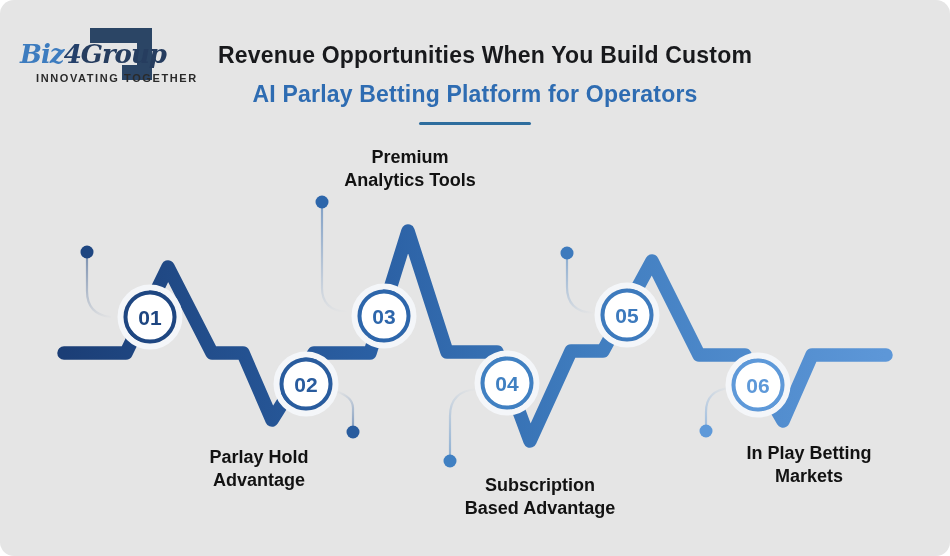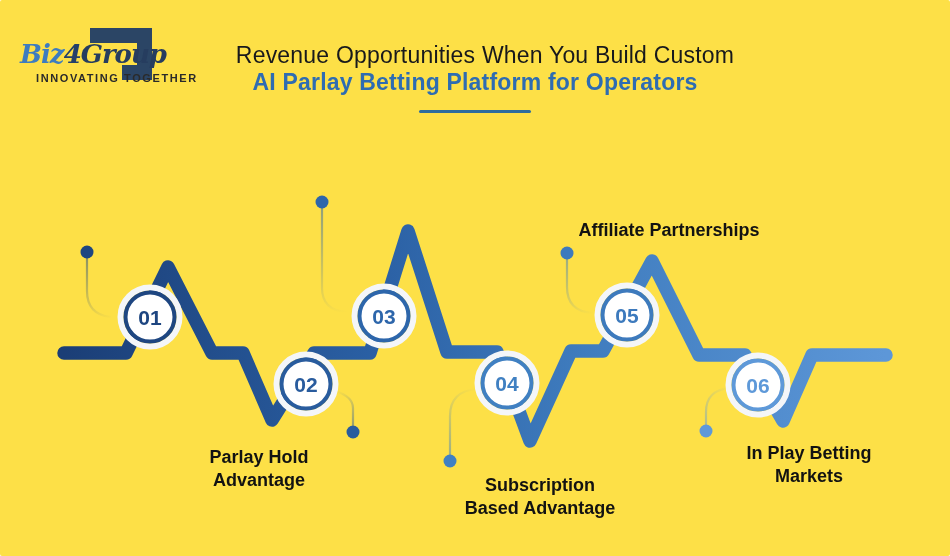--- a/index.html
+++ b/index.html
@@ -1,39 +1,39 @@
 <!DOCTYPE html>
 <html><head>
 <meta charset="utf-8">
 <style>
   html,body{margin:0;padding:0;background:#fff;}
   .canvas{
-    position:relative;width:950px;height:556px;background:#fde047;
-    border-radius:2px;overflow:hidden;
+    position:relative;width:950px;height:556px;background:#e5e5e5;
+    border-radius:14px;overflow:hidden;
     font-family:"Liberation Sans",sans-serif;
   }
   
   .logo{position:absolute;left:20px;top:10px;width:150px;height:82px;}
   .logo-mark{position:absolute;left:70px;top:18px;}
   .logo-name{
     position:absolute;left:0;top:30px;width:150px;
     font-family:"DejaVu Serif",serif;font-style:italic;font-weight:700;
     font-size:26px;line-height:1.1;letter-spacing:-1px;white-space:nowrap;
   }
   .logo-name .p1{color:#3d7cbf;}
   .logo-name .p2{color:#24406a;}
   .logo-name .p3{color:#263d5f;}
   .logo-tagline{
     position:absolute;left:16px;top:62px;
     font-size:11px;font-weight:700;letter-spacing:1.6px;color:#2a2a2a;white-space:nowrap;
   }
   
   .title{position:absolute;left:0;right:0;top:42px;text-align:center;}
-  .title-l1{font-size:23px;font-weight:400;color:#18191c;letter-spacing:0.2px;padding-left:20px;}
-  .title-l2{font-size:23px;font-weight:700;color:#2e6cb2;margin-top:0;letter-spacing:0.2px;}
+  .title-l1{font-size:23px;font-weight:700;color:#18191c;letter-spacing:0.2px;padding-left:20px;}
+  .title-l2{font-size:23px;font-weight:700;color:#2e6cb2;margin-top:12px;letter-spacing:0.2px;}
   .title-underline{width:112px;height:3px;border-radius:2px;background:#2e6d9e;margin:14px auto 0;}
   
   .wave-svg{position:absolute;left:0;top:0;}
   .wave{fill:none;stroke-width:13.5;stroke-linecap:round;stroke-linejoin:round;}
   .connector{fill:none;stroke-width:2.2;stroke-linecap:round;}
   .halo{fill:none;stroke:#f4f6f9;stroke-width:6;}
   .ring{fill:#ffffff;stroke-width:4;}
   .num{font:700 21px "Liberation Sans",sans-serif;text-anchor:middle;}
   
   .lb{
@@ -144,19 +144,20 @@
     <circle class="dot" cx="87" cy="252" r="6.5" fill="#1e4681"></circle>
     <circle class="dot" cx="353" cy="432" r="6.5" fill="#295c9e"></circle>
     <circle class="dot" cx="322" cy="202" r="6.5" fill="#2d66ab"></circle>
     <circle class="dot" cx="450" cy="461" r="6.5" fill="#4080c2"></circle>
     <circle class="dot" cx="567" cy="253" r="6.5" fill="#3d7abd"></circle>
     <circle class="dot" cx="706" cy="431" r="6.5" fill="#5e99d9"></circle>
   </svg>
 
   <div class="lb lb2">Parlay Hold
 Advantage</div>
+  <div class="lb lb3">Premium
+Analytics Tools</div>
   <div class="lb lb4">Subscription
 Based Advantage</div>
-  <div class="lb lb5">Affiliate Partnerships</div>
   <div class="lb lb6">In Play Betting
 Markets</div>
 
 </div>
 
 </body></html>

